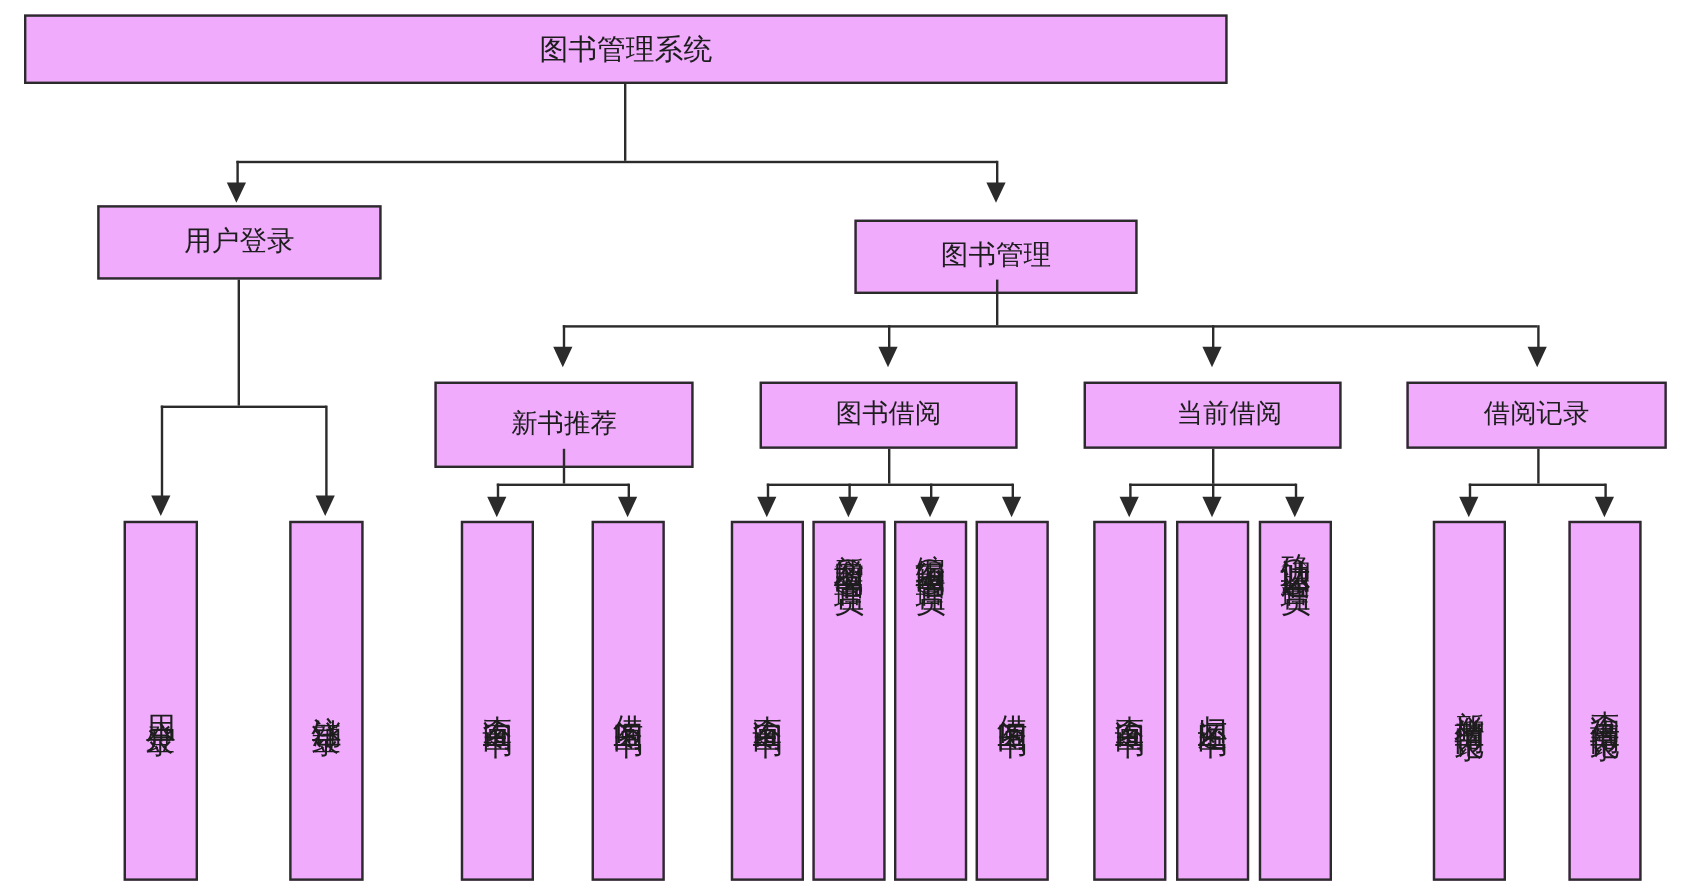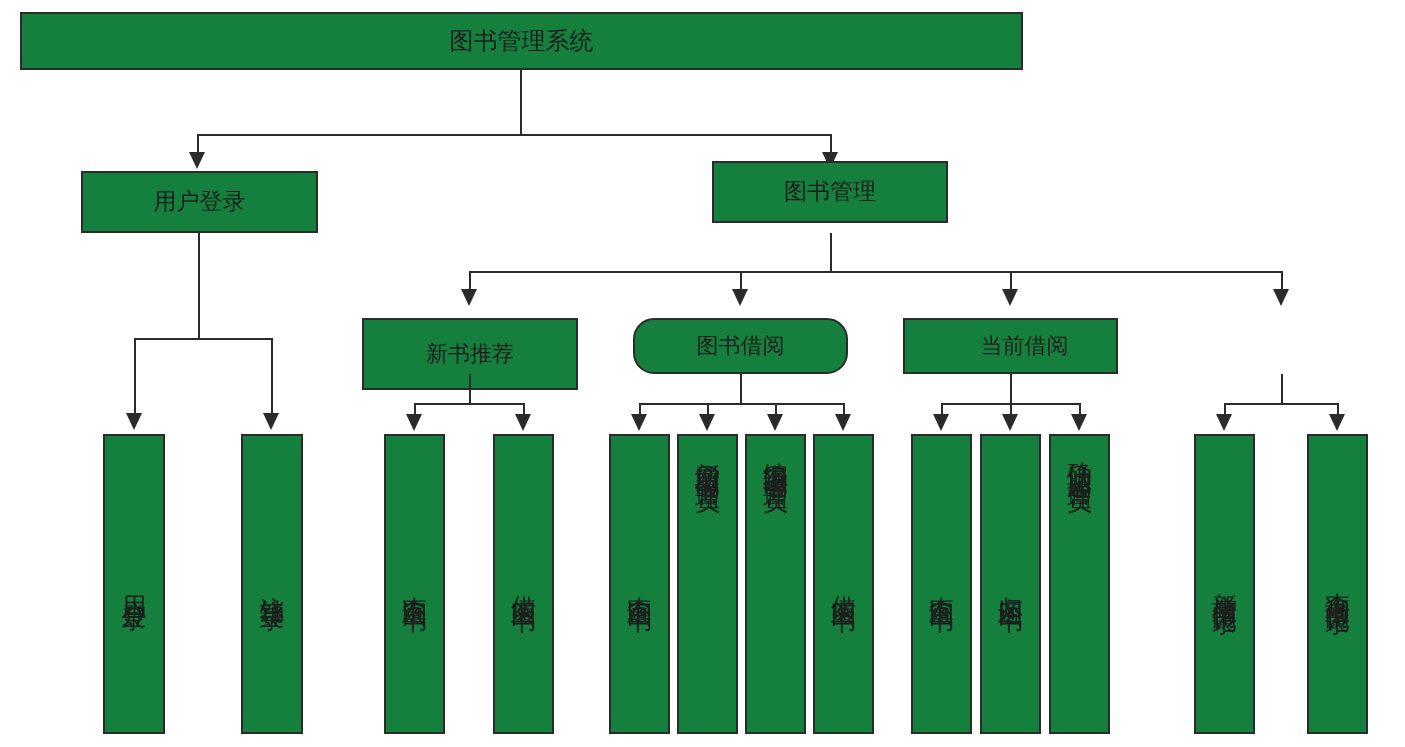--- a/index.html
+++ b/index.html
@@ -12,21 +12,21 @@
     position:relative;
     width:1405px;
     height:747px;
     background:#ffffff;
     overflow:hidden;
   }
   
   .node{
     position:absolute;
     box-sizing:border-box;
-    background:#15803d;
+    background:#f0abfc;
     border:2.5px solid #2b2b2b;
     display:flex;
     align-items:center;
     justify-content:center;
     text-align:center;
     line-height:1.12;
     color:#1d1d1d;
   }
   .node.root{ font-size:24px; }
   .node.lvl1{ font-size:23px; }
@@ -92,21 +92,21 @@
   <div class="vline" style="left:197px;top:134px;height:19px;"></div>
   <div class="arrow" style="left:189px;top:152px;"></div>
 
   <div class="vline" style="left:830px;top:134px;height:19px;"></div>
   <div class="arrow" style="left:822px;top:152px;"></div>
 
   <div class="node lvl1" style="left:81px;top:171px;width:237px;height:62px;">
     <span>用户登录</span>
   </div>
 
-  <div class="node lvl1" style="left:712px;top:161px;width:236px;height:62px;">
+  <div class="node lvl1" style="left:712px;top:183px;width:236px;height:62px;">
     <span>图书管理</span>
   </div>
 
   <div class="vline" style="left:198px;top:233px;height:105px;"></div>
   <div class="hline" style="left:134px;top:338px;width:138px;"></div>
   <div class="vline" style="left:134px;top:338px;height:76px;"></div>
   <div class="arrow" style="left:126px;top:413px;"></div>
   <div class="vline" style="left:271px;top:338px;height:76px;"></div>
   <div class="arrow" style="left:263px;top:413px;"></div>
 
@@ -121,25 +121,28 @@
 
   <div class="vline" style="left:1010px;top:271px;height:19px;"></div>
   <div class="arrow" style="left:1002px;top:289px;"></div>
 
   <div class="vline" style="left:1281px;top:271px;height:19px;"></div>
   <div class="arrow" style="left:1273px;top:289px;"></div>
 
   <div class="node lvl2" style="left:362px;top:318px;width:216px;height:72px;">
     <span>新书推荐</span>
   </div>
-  <div class="node lvl2" style="left:633px;top:318px;width:215px;height:56px;border-radius:21px;">
+  <div class="node lvl2" style="left:633px;top:318px;width:215px;height:56px;">
     <span>图书借阅</span>
   </div>
   <div class="node lvl2" style="left:903px;top:318px;width:215px;height:56px;padding-left:28px;">
     <span>当前借阅</span>
+  </div>
+  <div class="node lvl2" style="left:1172px;top:318px;width:217px;height:56px;">
+    <span>借阅记录</span>
   </div>
 
   <div class="vline" style="left:469px;top:374px;height:29px;"></div>
   <div class="hline" style="left:414px;top:403px;width:110px;"></div>
   <div class="vline" style="left:414px;top:403px;height:12px;"></div>
   <div class="arrow" style="left:406px;top:414px;"></div>
   <div class="vline" style="left:523px;top:403px;height:12px;"></div>
   <div class="arrow" style="left:515px;top:414px;"></div>
 
   <div class="vline" style="left:740px;top:374px;height:29px;"></div>

